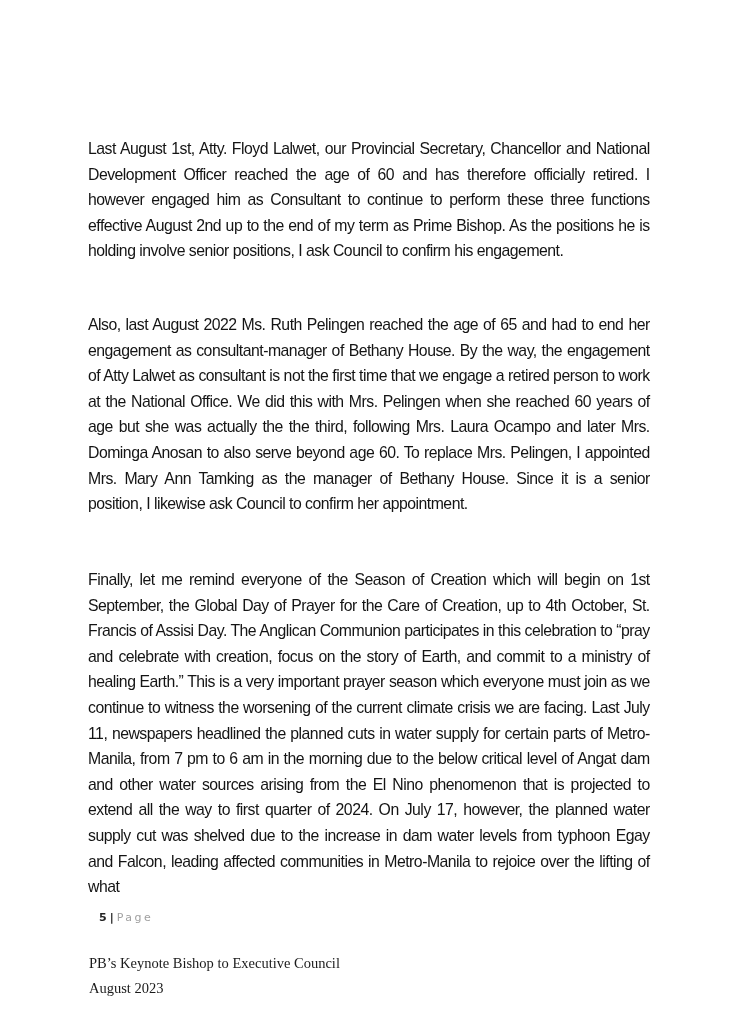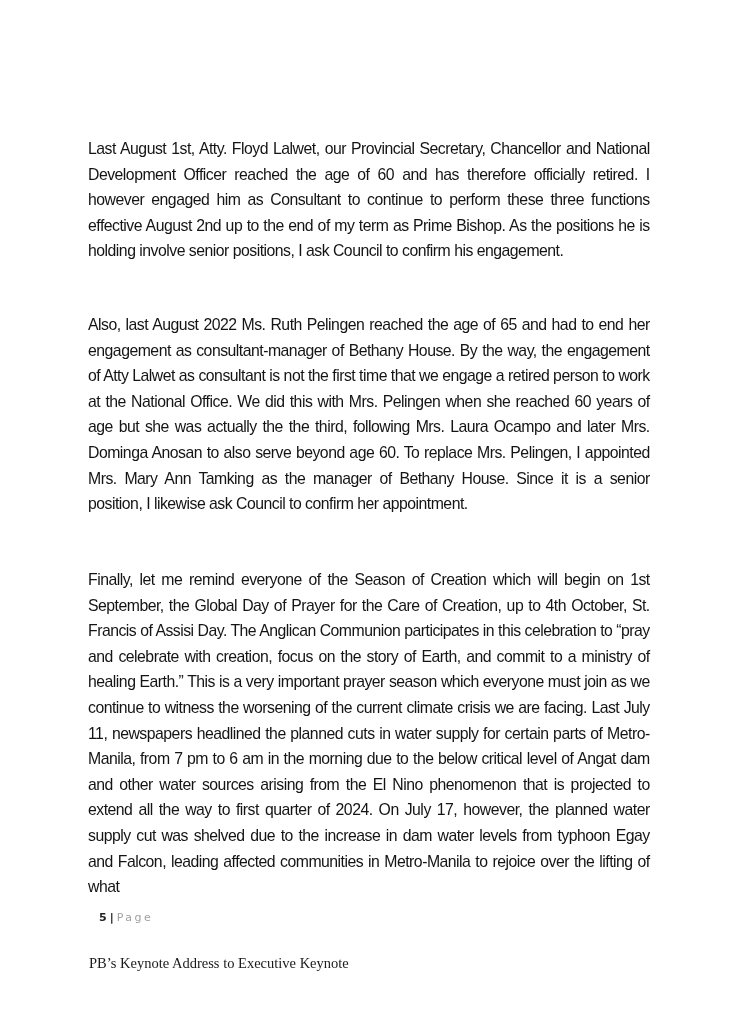--- a/index.html
+++ b/index.html
@@ -42,15 +42,16 @@
   </div>
   <div class="body-text" id="p3">
     <p>Finally, let me remind everyone of the Season of Creation which will begin on 1st September, the Global Day of Prayer for the Care of Creation, up to 4th October, St. Francis of Assisi Day. The Anglican Communion participates in this celebration to “pray and celebrate with creation, focus on the story of Earth, and commit to a ministry of healing Earth.”  This is a very important prayer season which everyone must join as we continue to witness the worsening of the current climate crisis we are facing. Last July 11, newspapers headlined the planned cuts in water supply for certain parts of Metro-Manila, from 7 pm to 6 am in the morning due to the below critical level of Angat dam and other water sources arising from the El Nino phenomenon that is projected to extend all the way to first quarter of 2024. On July 17, however, the planned water supply cut was shelved due to the increase in dam water levels from typhoon Egay and Falcon, leading affected communities in Metro-Manila to rejoice over the lifting of what</p>
   </div>
 
   <div class="page-num">
     <span class="num">5</span><span class="bar">|</span><span class="word">Page</span>
   </div>
 
   <div class="footer">
-    <div>PB’s Keynote Address to Executive Keynote</div>
+    <div>PB’s Keynote Bishop to Executive Council</div>
+    <div>August 2023</div>
   </div>
 </div>
 
 </body></html>

